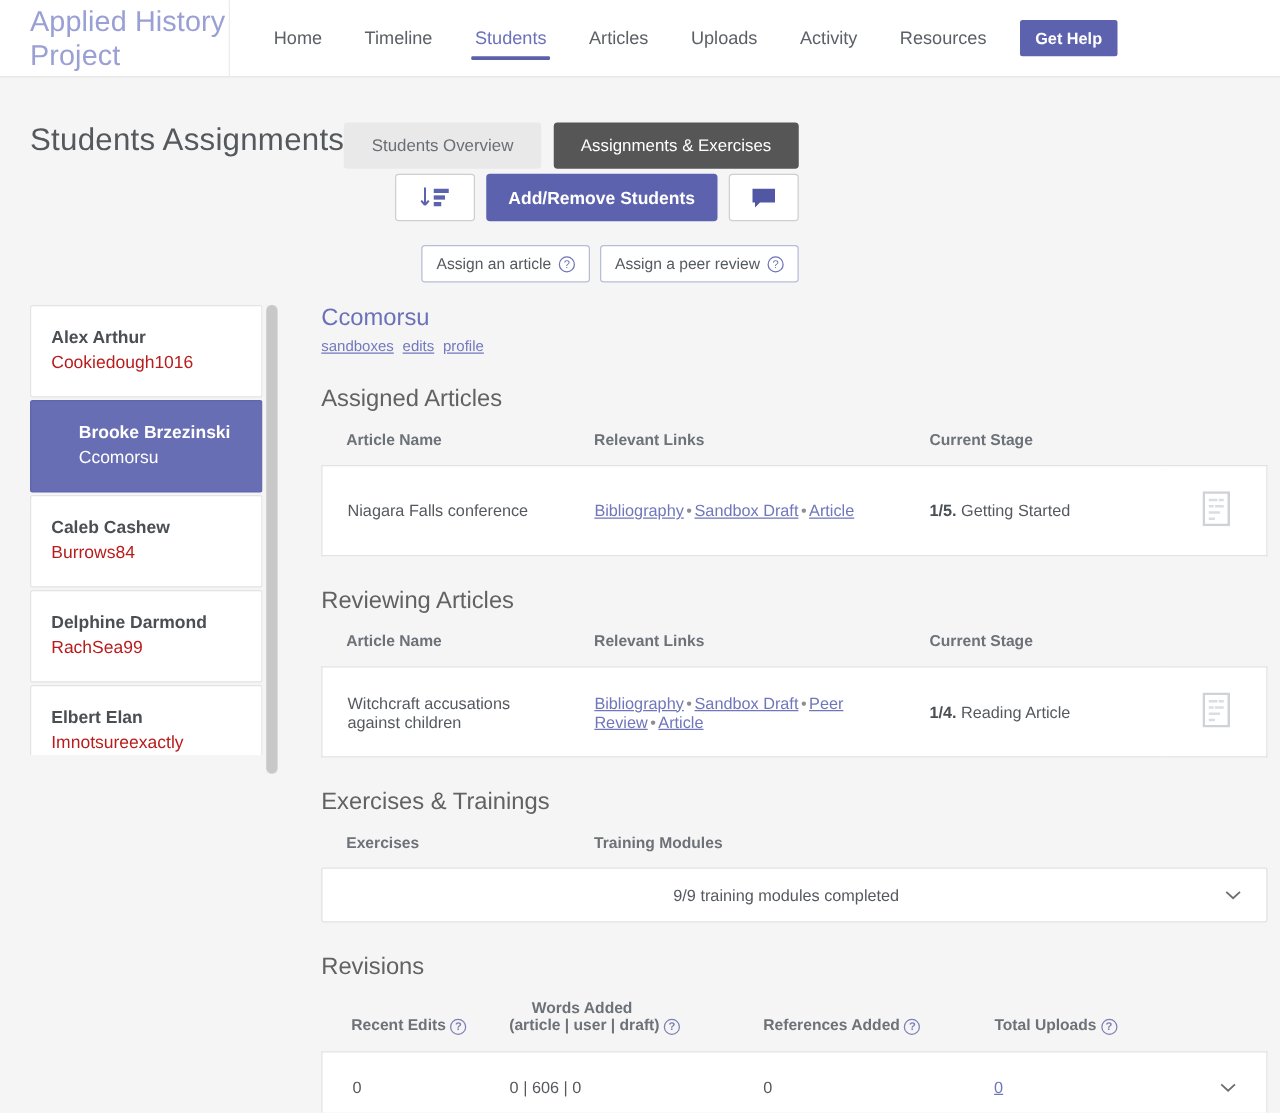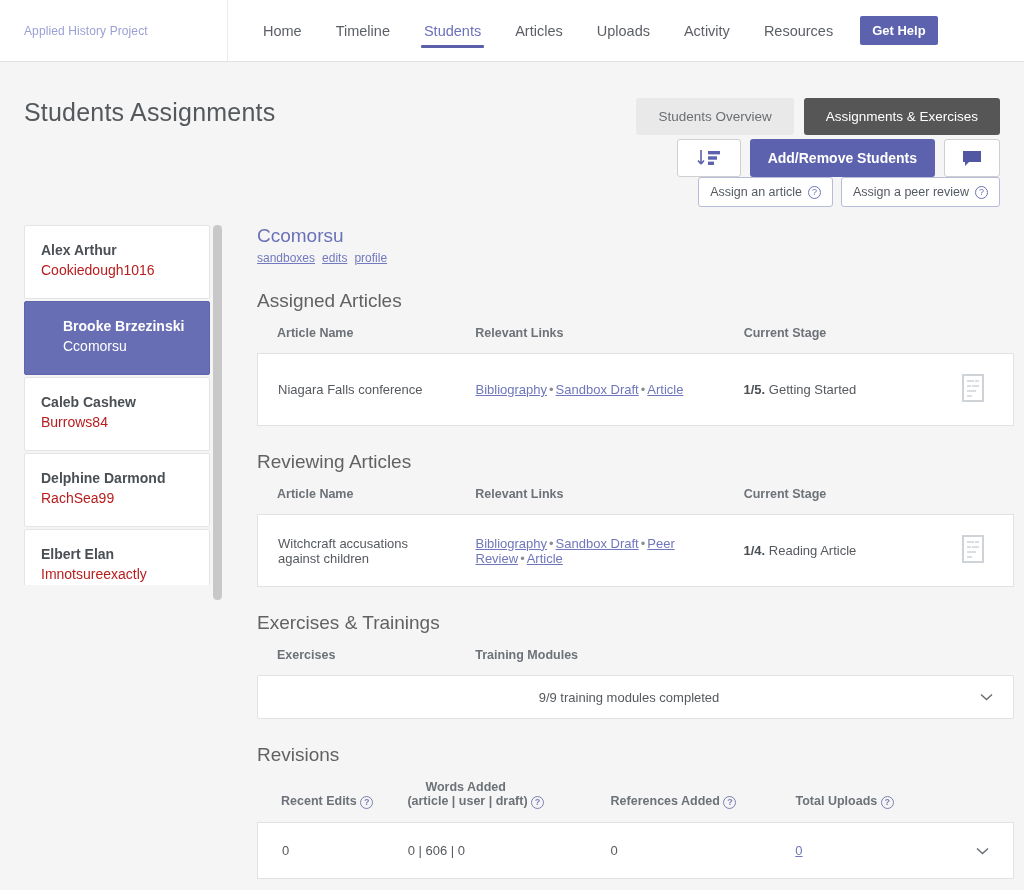--- a/index.html
+++ b/index.html
@@ -14,24 +14,24 @@
   
   .navbar {
     height: 62px;
     background: #ffffff;
     border-bottom: 1px solid #e2e2e2;
     display: flex;
     align-items: stretch;
     position: relative;
   }
   .brand {
-    width: 228px;
+    width: 184px;
     display: flex; align-items: center;
     padding-left: 24px;
-    font-size: 12px;
+    font-size: 23px;
     color: #9aa0d4;
     letter-spacing: .1px;
     border-right: 1px solid #ececec;
   }
   .nav-links {
     display: flex; align-items: stretch;
     padding-left: 18px;
     gap: 0px;
   }
   .nav-link {
@@ -59,21 +59,20 @@
     padding: 7px 12px;
     border-radius: 2px;
     cursor: pointer;
   }
 
   
   .page { position: relative; padding: 0 24px; }
 
   .title-row {
     display: flex; align-items: flex-start;
-    justify-content: space-between;
     padding-top: 36px;
   }
   .page-title {
     font-size: 25px;
     font-weight: normal;
     color: #54595d;
     letter-spacing: .2px;
   }
 
   .right-controls { display: flex; flex-direction: column; align-items: flex-end; }
@@ -103,21 +102,21 @@
   .primary-btn {
     background: #5c62ad;
     color: #fff;
     font-size: 14px;
     font-weight: bold;
     padding: 11px 18px;
     border-radius: 3px;
     cursor: pointer;
     display: flex; align-items: center;
   }
-  .assign-row { display: flex; gap: 8px; margin-top: 0; border-radius: 15px; }
+  .assign-row { display: flex; gap: 8px; margin-top: 19px; border-radius: 15px; }
   .assign-btn {
     background: #fff;
     border: 1px solid #b9bcd8;
     border-radius: 3px;
     font-size: 12.5px;
     color: #555a60;
     padding: 7px 11px;
     display: flex; align-items: center; gap: 6px;
     cursor: pointer;
   }

